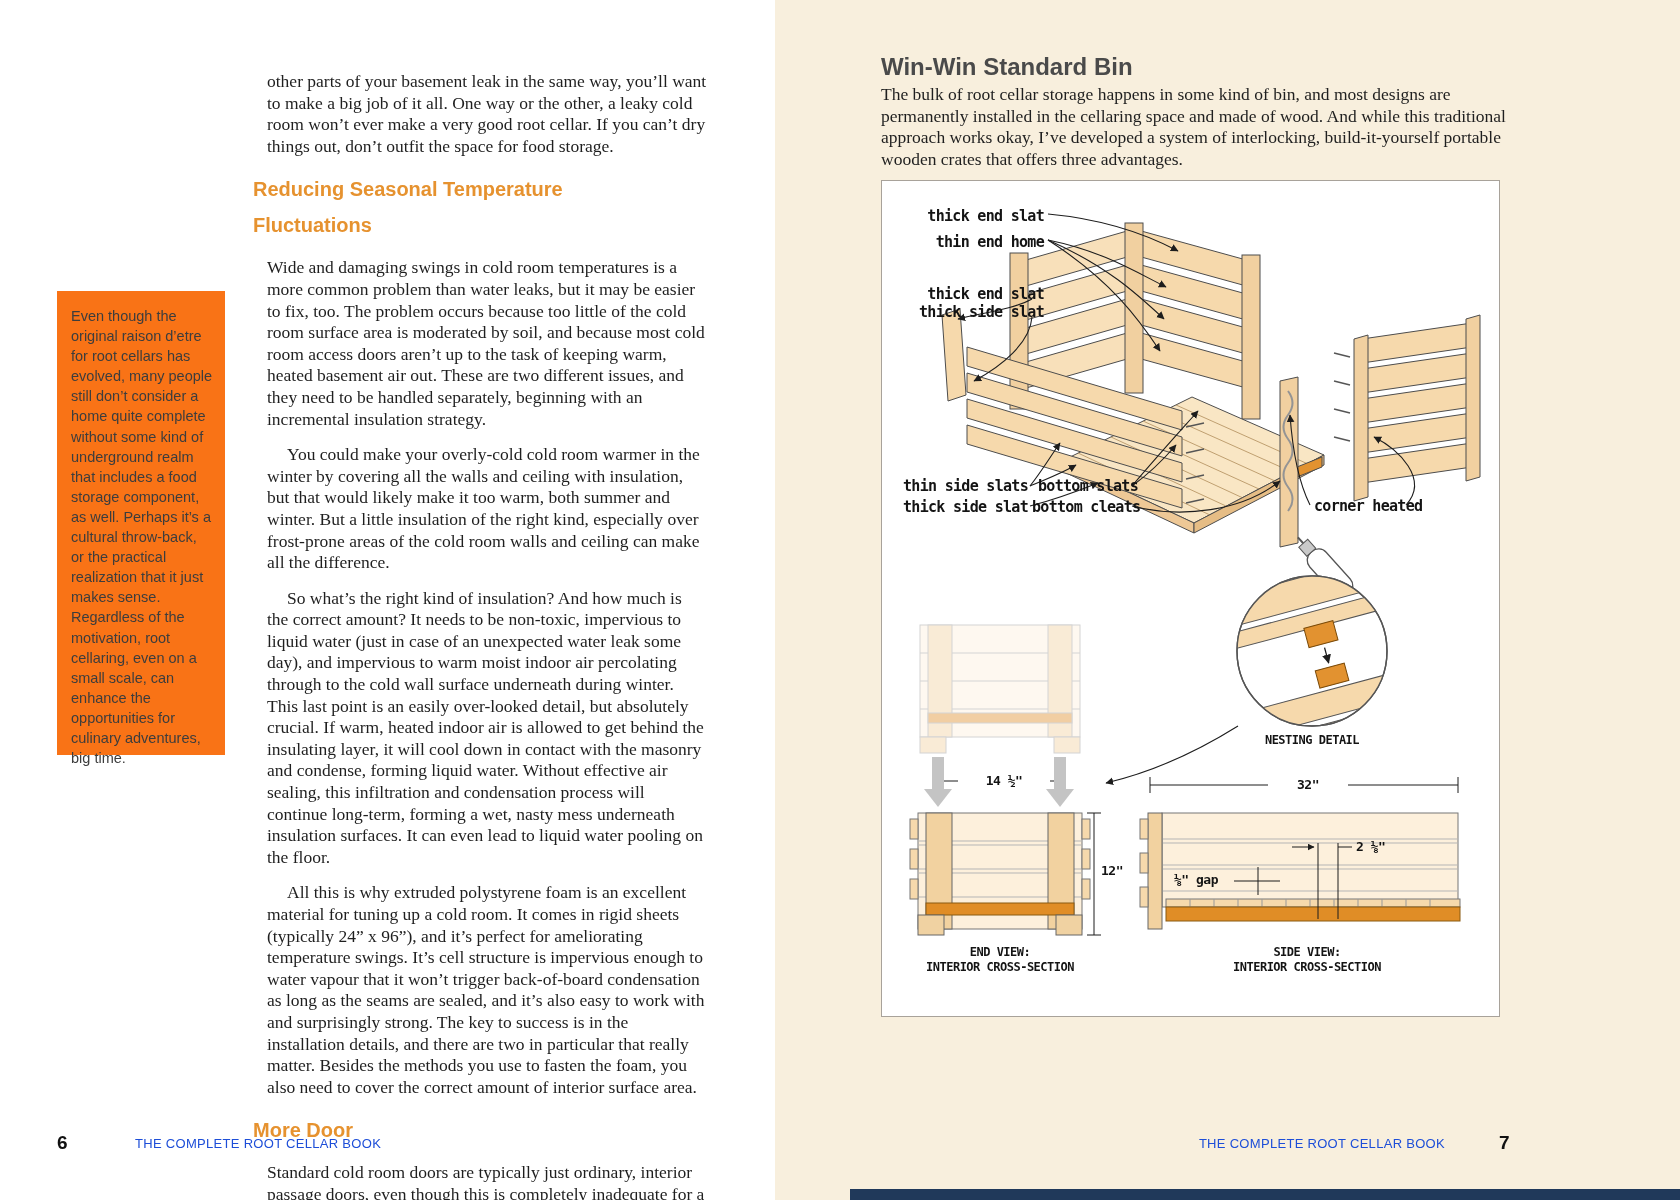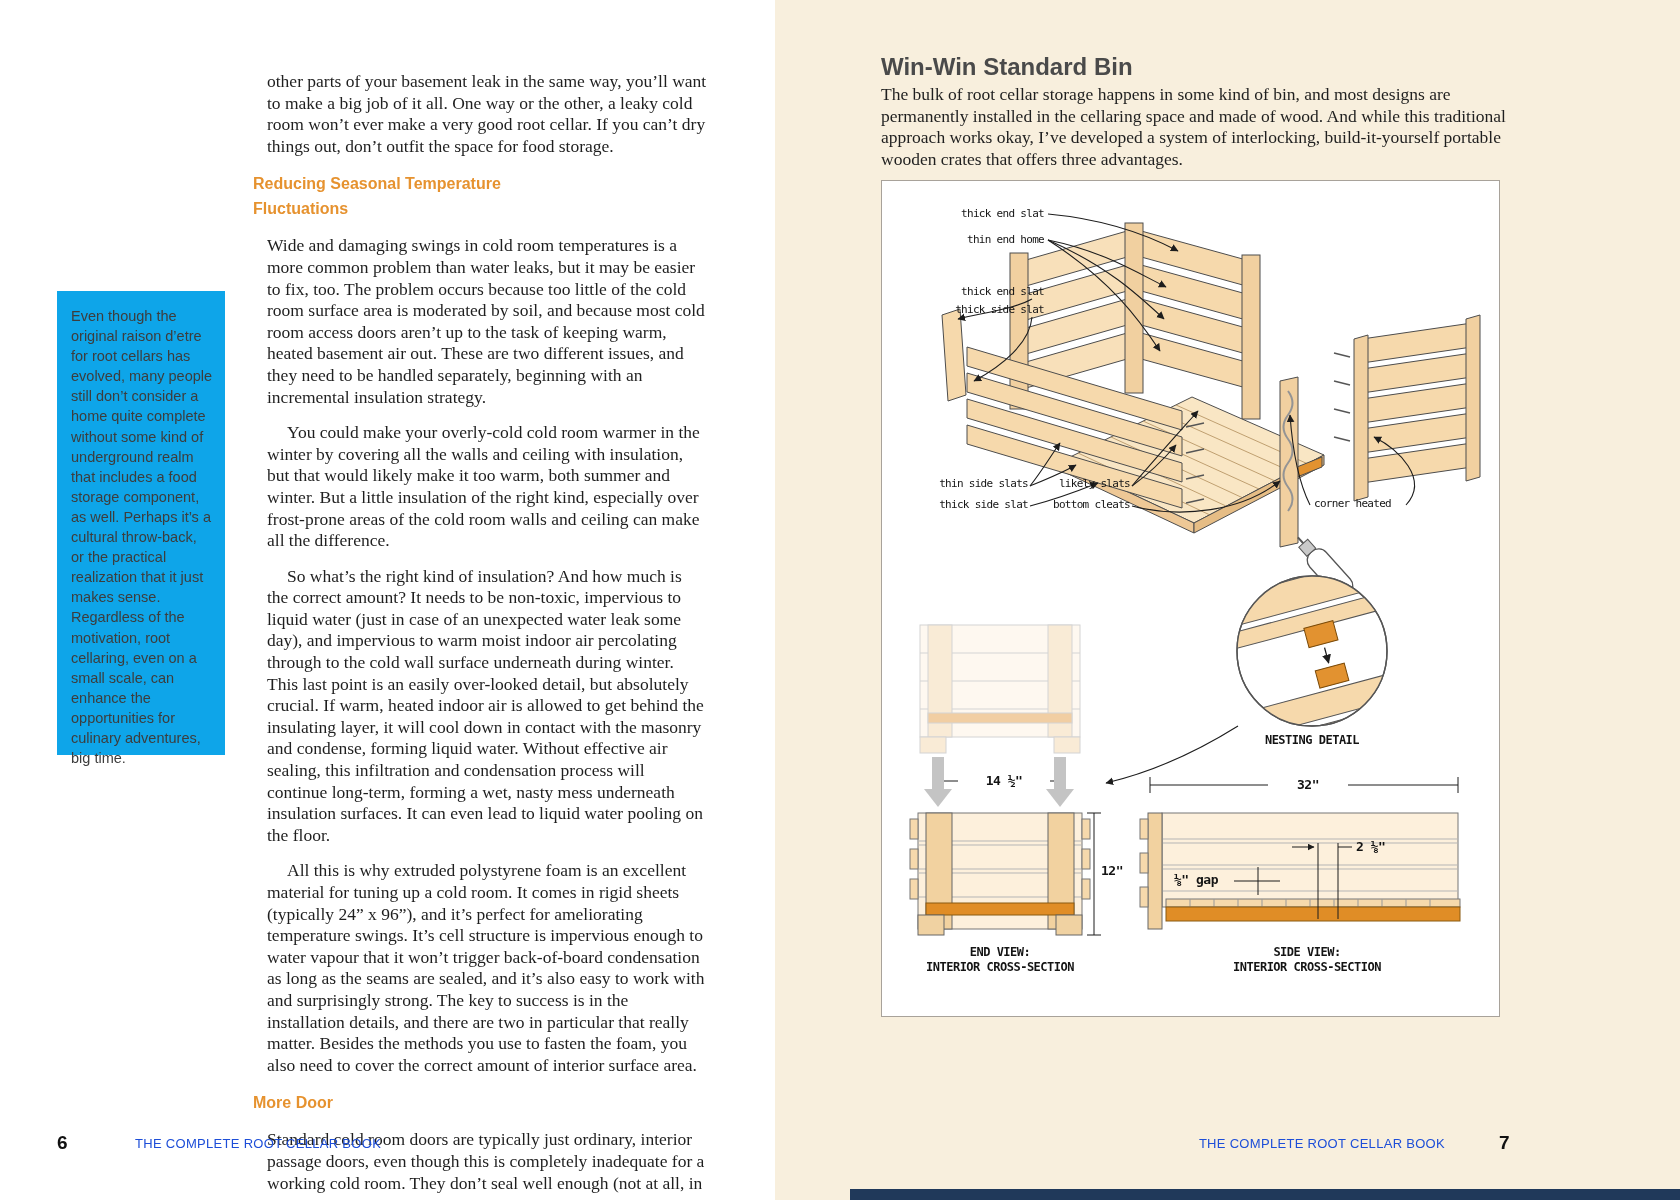--- a/index.html
+++ b/index.html
@@ -9,46 +9,46 @@
 
   
   #right-page-bg{left:775px;top:0;width:905px;height:1200px;background:#f8efdd;}
   #footer-bar{left:850px;top:1189px;width:830px;height:11px;background:#20395a;}
 
   
   #left-column{left:253px;top:57px;width:468px;color:#1f1f1f;font-size:17.5px;line-height:21.6px;}
   #left-column p{margin:14px;}
   .para-indent{text-indent:20px;}
   .section-heading{font-family:"Liberation Sans", sans-serif;font-weight:bold;color:#e6922f;
-       font-size:16px;line-height:25px;margin:8px 0 6px 0;width:310px;}
-
-  
-  #sidebar-callout{left:57px;top:291px;width:168px;height:464px;background:#0ea5e9;box-sizing:border-box;
+       font-size:20px;line-height:36px;margin:8px 0 6px 0;width:310px;}
+
+  
+  #sidebar-callout{left:57px;top:291px;width:168px;height:464px;background:#f97316;box-sizing:border-box;
        padding:15px 12px 10px 14px;font-family:"Liberation Sans", sans-serif;font-size:14.5px;
        line-height:20.1px;color:#3d3d3d;}
 
   
   .page-num{font-family:"Liberation Sans", sans-serif;font-weight:bold;font-size:19px;color:#111;}
   .running-title{font-family:"Liberation Sans", sans-serif;font-size:13px;color:#1d4ed8;letter-spacing:0.3px;}
   #footer-left-num{left:57px;top:1132px;}
   #footer-left-title{left:135px;top:1136px;}
   #footer-right-title{left:1150px;top:1136px;width:295px;text-align:right;}
   #footer-right-num{left:1499px;top:1132px;}
 
   
   #right-heading{left:881px;top:53px;font-family:"Liberation Sans", sans-serif;font-weight:bold;
        font-size:24px;color:#4a4a4a;}
   #right-intro{left:881px;top:84px;width:625px;color:#1f1f1f;font-size:17.5px;line-height:21.5px;}
   #right-intro p{margin:0;}
 
   
   #figure-box{left:881px;top:180px;width:617px;height:835px;background:#ffffff;border:1px solid #a8a29a;}
   #figure-box svg{position:absolute;left:0;top:0;}
-  .fig-label{position:absolute;font-family:"DejaVu Sans Mono", monospace;font-weight:normal;
-       font-size:11px;color:#141414;white-space:nowrap;letter-spacing:-0.7px;}
+  .fig-label{position:absolute;font-family:"DejaVu Sans Mono", monospace;font-weight:bold;
+       font-size:15px;color:#141414;white-space:nowrap;letter-spacing:-0.7px;}
   .fig-label.r{text-align:right;}
   .fig-dim{position:absolute;font-family:"DejaVu Sans Mono", monospace;font-weight:bold;
        font-size:13px;color:#141414;white-space:nowrap;letter-spacing:-0.5px;}
   .dim-box{background:#ffffff;padding:0 4px;text-align:center;}
   .fig-caption{position:absolute;font-family:"DejaVu Sans Mono", monospace;font-weight:bold;
        font-size:12px;color:#141414;text-align:center;line-height:15px;letter-spacing:-0.5px;}
 </style>
 </head>
 <body>
 
@@ -301,21 +301,21 @@
       </g>
     </g>
   </svg>
 
   <div class="fig-label r" style="left:20px;top:26px;width:142px;">thick end slat</div>
   <div class="fig-label r" style="left:20px;top:52px;width:142px;">thin end home</div>
   <div class="fig-label r" style="left:20px;top:104px;width:142px;">thick end slat</div>
   <div class="fig-label r" style="left:20px;top:122px;width:142px;">thick side slat</div>
   <div class="fig-label r" style="left:16px;top:296px;width:130px;">thin side slats</div>
   <div class="fig-label r" style="left:16px;top:317px;width:130px;">thick side slat</div>
-  <div class="fig-label r" style="left:156px;top:296px;width:92px;">likely slats</div>
+  <div class="fig-label r" style="left:156px;top:296px;width:92px;">bottom slats</div>
   <div class="fig-label r" style="left:150px;top:317px;width:98px;">bottom cleats</div>
   <div class="fig-label" style="left:432px;top:316px;">corner heated</div>
 
   <div class="fig-dim dim-box" style="left:76px;top:592px;width:84px;">14 ½"</div>
   <div class="fig-dim" style="left:219px;top:682px;">12"</div>
   <div class="fig-dim dim-box" style="left:386px;top:596px;width:72px;">32"</div>
   <div class="fig-dim" style="left:474px;top:658px;">2 ⅛"</div>
   <div class="fig-dim" style="left:292px;top:691px;">⅛" gap</div>
 
   <div class="fig-caption" style="left:350px;top:552px;width:160px;">NESTING DETAIL</div>

